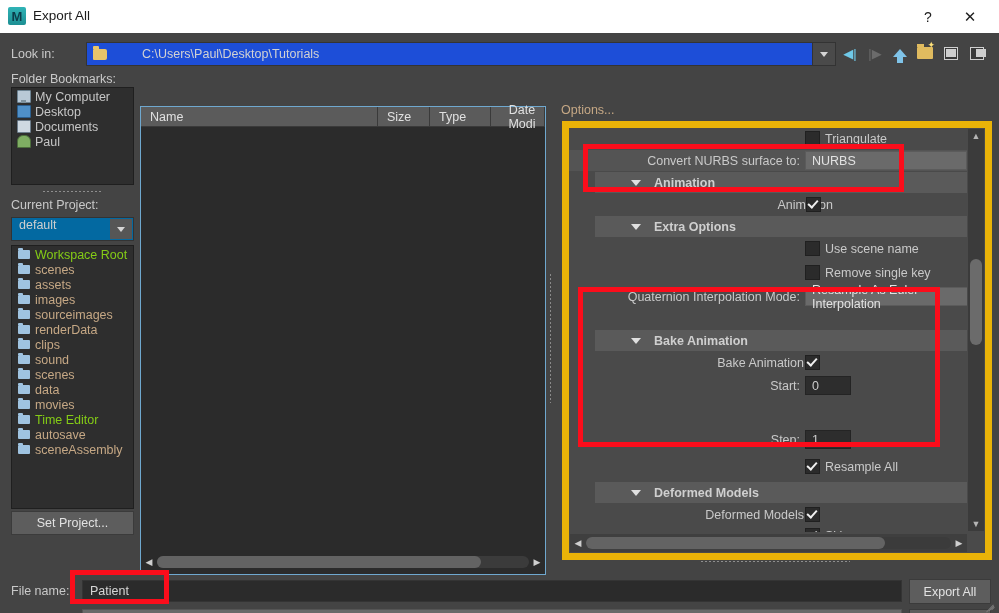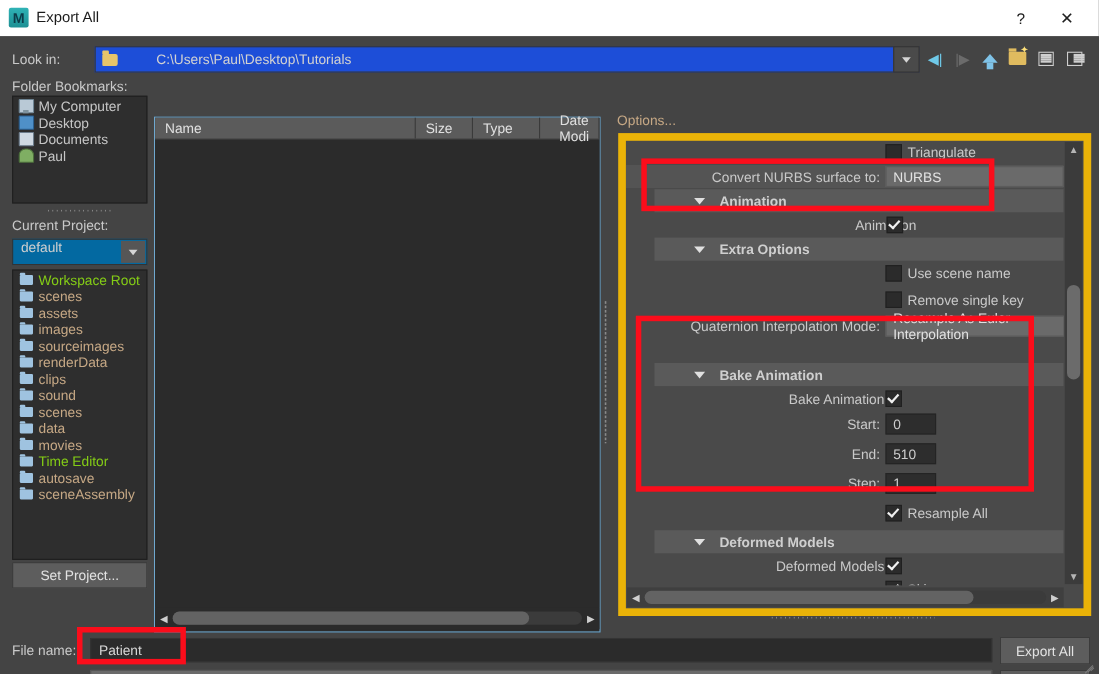--- a/index.html
+++ b/index.html
@@ -340,24 +340,20 @@
           <span class="sect-txt">Bake Animation</span>
         </div>
         <div class="row" style="top:224px;">
           <span class="row-lbl-r" style="right:163px;">Bake Animation</span>
           <span class="cb on" style="position:absolute;left:236px;"></span>
         </div>
         <div class="row" style="top:247px;">
           <span class="row-lbl-r" style="right:167px;">Start:</span>
           <span class="field" style="left:236px;top:1px;width:46px;">0</span>
         </div>
-        <div class="row" style="top:274px;">
-          <span class="row-lbl-r" style="right:167px;">End:</span>
-          <span class="field" style="left:236px;top:1px;width:46px;">510</span>
-        </div>
         <div class="row" style="top:301px;">
           <span class="row-lbl-r" style="right:167px;">Step:</span>
           <span class="field" style="left:236px;top:1px;width:46px;">1</span>
         </div>
         <div class="row" style="top:328px;">
           <span class="cb on" style="position:absolute;left:236px;"></span>
           <span style="position:absolute;left:256px;font-size:12.5px;color:#c9c9c9;">Resample All</span>
         </div>
 
         <div class="row sect" style="top:354px;left:26px;width:372px;">

